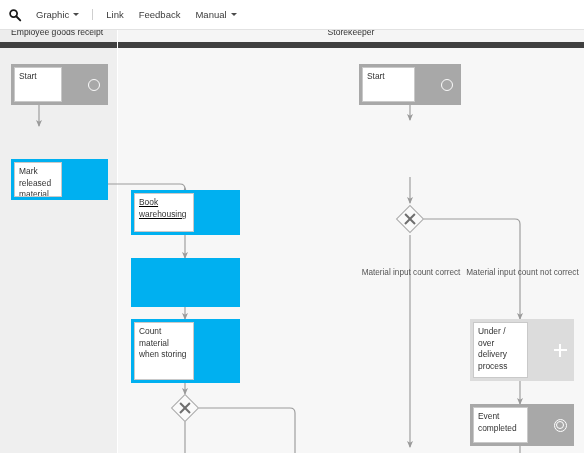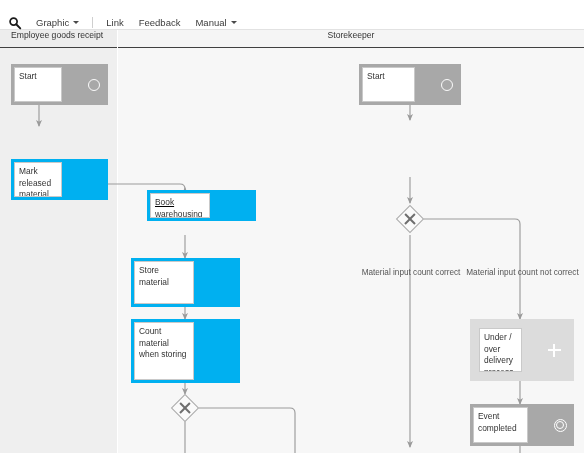--- a/index.html
+++ b/index.html
@@ -6,22 +6,22 @@
   html, body {
     margin: 0; padding: 0;
     width: 584px; height: 453px;
     overflow: hidden;
     background: #ffffff;
     font-family: "Liberation Sans", sans-serif;
   }
 
   
   #toolbar {
-    position: absolute; left: 0; top: 16px;
-    width: 584px; height: 14px;
+    position: absolute; left: 0; top: 0;
+    width: 584px; height: 30px;
     background: #ffffff;
     border-bottom: 1px solid #e2e2e2;
     display: flex; align-items: center;
     padding-left: 8px;
     z-index: 50;
   }
   .tb-icon {
     width: 14px; height: 14px;
     margin-right: 14px;
     display: inline-block;
@@ -68,21 +68,21 @@
   }
   .lane-divider {
     position: absolute; left: 117px; top: 0;
     width: 1px; height: 431px;
     background: #ffffff;
   }
   .lane-header {
     position: absolute; top: 0; height: 26px;
     font-size: 8.6px; color: #333333;
     display: flex; align-items: center;
-    border-bottom: 1px solid #404040;
+    border-bottom: 6px solid #404040;
   }
   #lane-header-left {
     left: 0; width: 117px;
     background: #ededed;
     padding-left: 11px;
     justify-content: flex-start;
   }
   #lane-header-right {
     left: 118px; width: 466px;
     background: #f5f5f5;
@@ -115,21 +115,21 @@
     align-items: center;
     justify-content: center;
     flex: 0 0 22px;
   }
   .side-cyan  { background: #00b0f0; }
   .side-gray  { background: #a8a8a8; }
   .side-light { background: #dcdcdc; }
 
   .node-cyan  { background: #00b0f0; padding: 3px; }
   .node-gray  { background: #a8a8a8; padding: 3px; }
-  .node-light { background: #dcdcdc; padding: 9px; }
+  .node-light { background: #dcdcdc; padding: 3px; }
   .node-cyan  .node-body,
   .node-gray  .node-body,
   .node-light .node-body { border: 1px solid #c9c9c9; }
 
   
   .ico-circle {
     width: 12px; height: 12px;
     border: 1.4px solid #ffffff;
     border-radius: 50%;
     opacity: 0.95;
@@ -279,27 +279,26 @@
     <div class="node-side side-gray">
       <span class="ico-circle"></span>
     </div>
   </div>
 
   <div class="node node-cyan" style="left:11px; top:104px; width:97px; height:41px;margin-top:33px;">
     <div class="node-body">Mark released material by stock category</div>
     <div class="node-side side-cyan"></div>
   </div>
 
-  <div class="node node-cyan" style="left:147px; top:168px; width:109px; height:31px;text-decoration:underline;">
+  <div class="node node-cyan" style="left:131px; top:168px; width:109px; height:45px;text-decoration:underline;">
     <div class="node-body">Book warehousing</div>
     <div class="node-side side-cyan"></div>
   </div>
 
   <div class="node node-cyan" style="left:131px; top:236px; width:109px; height:49px;">
-    <div class="node-body">Store material</div>
     <div class="node-side side-cyan"></div>
   </div>
 
   <div class="node node-cyan" style="left:131px; top:297px; width:109px; height:64px;">
     <div class="node-body">Count material when storing</div>
     <div class="node-side side-cyan"></div>
   </div>
 
   <div class="node node-gray" style="left:359px; top:42px; width:102px; height:41px;">
     <div class="node-body">Start</div>

